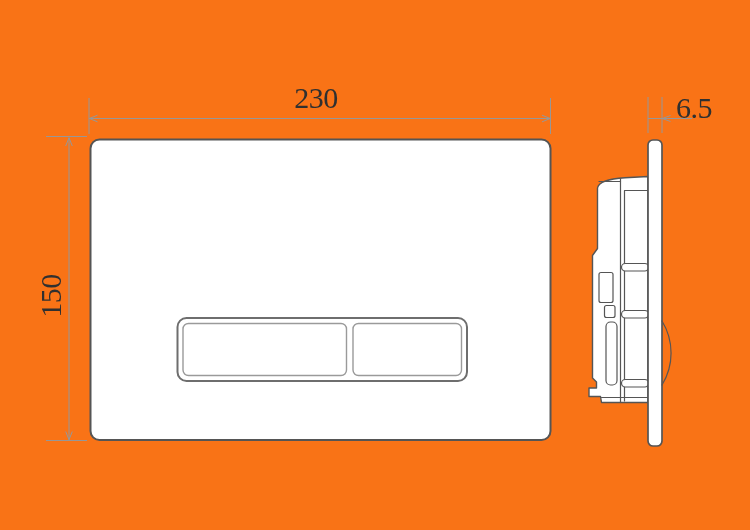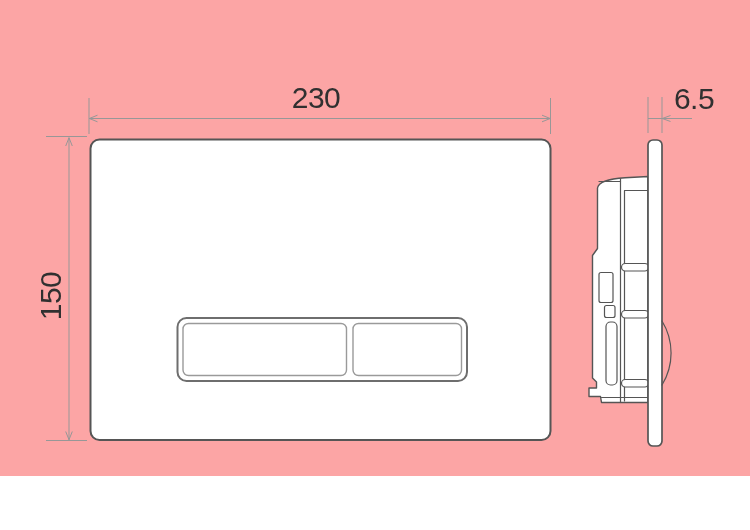--- a/index.html
+++ b/index.html
@@ -1,18 +1,18 @@
 <!DOCTYPE html>
 <html><head>
 <meta charset="utf-8">
 <style>
   html,body{margin:0;padding:0;background:#ffffff;}
   .canvas{
-    position:relative;width:750px;height:476px;background:#fca5a5;
-    font-family:Liberation Sans, sans-serif;overflow:hidden;
+    position:relative;width:750px;height:530px;background:#f97316;
+    font-family:Liberation Serif, serif;overflow:hidden;
   }
   svg{position:absolute;left:0;top:0;}
   .dim-label{
     position:absolute;color:#303030;font-size:30px;line-height:1;
     transform:translate(-50%,-50%);letter-spacing:-0.5px;white-space:nowrap;
   }
   .dim-label.vertical{transform:translate(-50%,-50%) rotate(-90deg);}
   
   .outline{fill:#ffffff;stroke-width:1.4;stroke-linejoin:round;stroke-linecap:round;}
   .detail{fill:none;stroke-width:1.2;stroke-linejoin:round;stroke-linecap:round;}
@@ -89,14 +89,14 @@
         <line x1="648" y1="118.5" x2="692" y2="118.5"></line>
         <polyline points="670.5,115.5 662.3,118.5 670.5,121.5"></polyline>
       </g>
     </g>
   </svg>
 
   <div class="dim-label" style="left:316px;top:98px;">230</div>
 
   <div class="dim-label vertical" style="left:51px;top:296px;">150</div>
 
-  <div class="dim-label" style="left:694px;top:99px;">6.5</div>
+  <div class="dim-label" style="left:694px;top:108px;">6.5</div>
 </div>
 
 </body></html>

